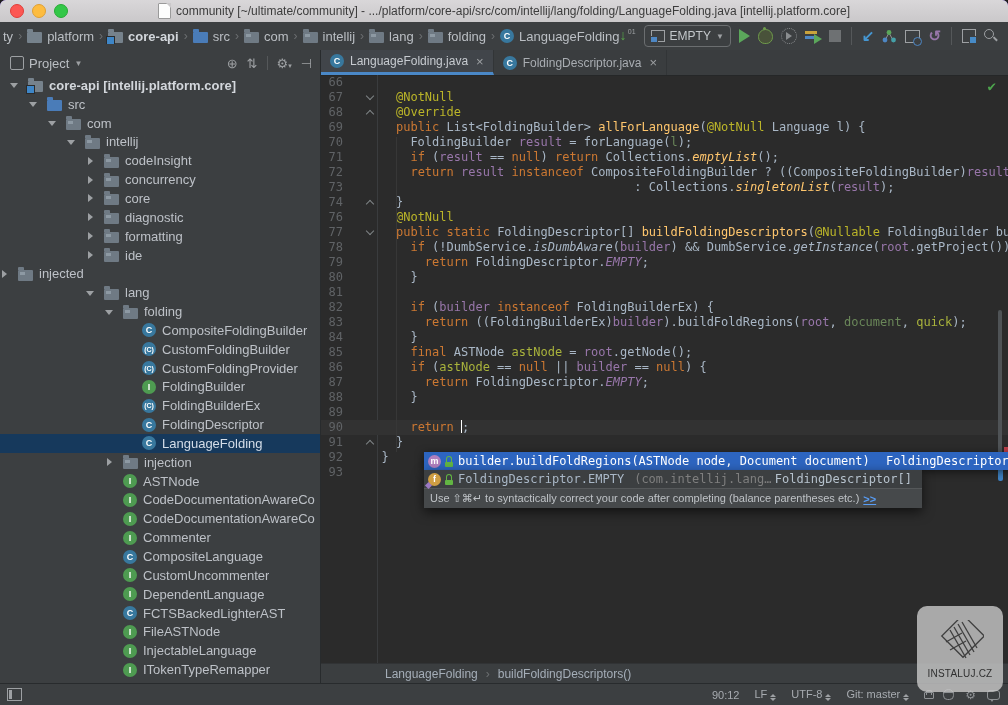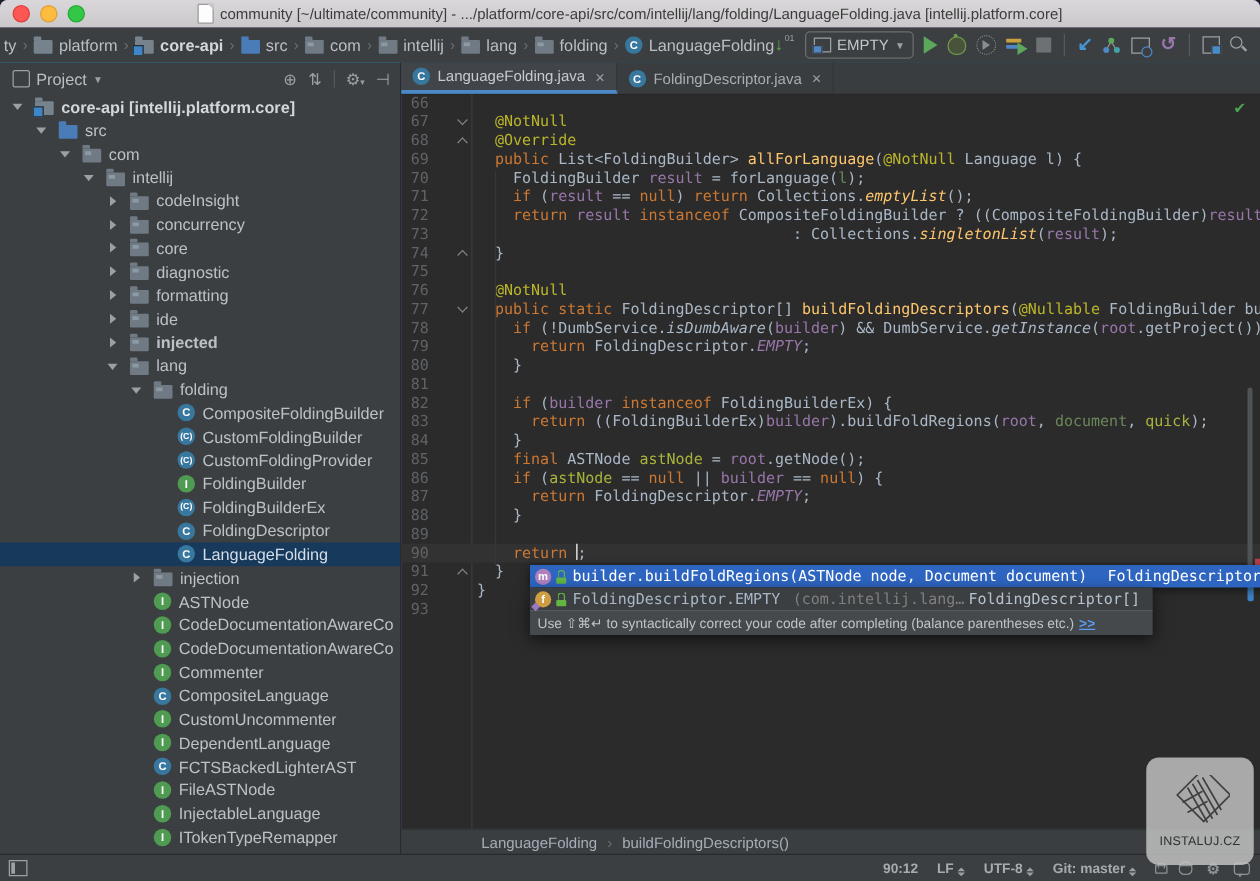--- a/index.html
+++ b/index.html
@@ -120,21 +120,21 @@
   .pop-row2 .pdetail{color:#7f7f7f;margin-left:6px;}
   .pop-row2 .ptype{position:absolute;right:10px;color:#b6c2cd;}
   .pop-hint{height:19px;background:#46494b;border-top:1px solid #55585a;display:flex;align-items:center;
     font-family:"Liberation Sans",sans-serif;font-size:11px;color:#bfc3c7;padding:0 6px;white-space:nowrap;}
   .pop-hint a{color:#589df6;text-decoration:underline;margin-left:4px;font-weight:bold;}
   
   .statusbar{position:absolute;left:0;bottom:0;right:0;height:21px;background:#3c3f41;border-top:1px solid #282b2d;
     display:flex;align-items:center;font-size:11px;color:#a7abb0;}
   .sb-left{margin-left:7px;width:13px;height:11px;border:1px solid #9da0a3;position:relative;}
   .sb-left::after{content:"";position:absolute;left:1px;top:1px;bottom:1px;width:3px;background:#9da0a3;}
-  .sb-right{margin-left:auto;display:flex;align-items:center;gap:15px;padding-right:8px;font-weight:bold;}
+  .sb-right{margin-left:auto;display:flex;align-items:center;gap:15px;padding-right:8px;}
   .ud{display:inline-flex;flex-direction:column;gap:1px;margin-left:3px;vertical-align:1px;}
   .ud i{display:block;width:0;height:0;border-left:3px solid transparent;border-right:3px solid transparent;}
   .ud .up{border-bottom:3px solid #9da0a3;}
   .ud .dn{border-top:3px solid #9da0a3;}
   .sb-icons{display:flex;align-items:center;gap:11px;}
   .s-lock{width:8px;height:9px;position:relative;}
   .s-lock::before{content:"";position:absolute;left:2px;top:0;width:4px;height:4px;border:1px solid #8f9295;border-bottom:none;border-radius:2px 2px 0 0;}
   .s-lock::after{content:"";position:absolute;left:0;bottom:0;width:8px;height:5px;border:1px solid #8f9295;border-radius:1px;}
   .s-hector{width:9px;height:9px;border:1px solid #8f9295;border-radius:50% 50% 40% 40%;position:relative;}
   .s-hector::before{content:"";position:absolute;left:-1px;top:2px;right:-1px;height:1px;background:#8f9295;}
@@ -304,21 +304,21 @@
           <span style="width: 10px; flex: 0 0 auto;"></span>
           <span class="ic ic-folder pkg"></span>
           <span class="lbl">formatting</span>
         </div>
         <div class="trow" style="padding-left: 86px;">
           <span class="arr closed"></span>
           <span style="width: 10px; flex: 0 0 auto;"></span>
           <span class="ic ic-folder pkg"></span>
           <span class="lbl">ide</span>
         </div>
-        <div class="trow" style="padding-left: 86px; font-weight: bold;">
+        <div class="trow" style="">
           <span class="arr closed"></span>
           <span style="width: 10px; flex: 0 0 auto;"></span>
           <span class="ic ic-folder pkg"></span>
           <span class="lbl">injected</span>
         </div>
         <div class="trow" style="padding-left: 86px;">
           <span class="arr open"></span>
           <span style="width: 10px; flex: 0 0 auto;"></span>
           <span class="ic ic-folder pkg"></span>
           <span class="lbl">lang</span>
@@ -464,21 +464,20 @@
 
     <div class="cl"><span class="lnum">66</span><span class="ctext"></span></div>
         <div class="cl"><span class="lnum">67</span><span class="fold v"></span><span class="ctext"><span class="seg-p">  </span><span class="seg-a">@NotNull</span></span></div>
         <div class="cl"><span class="lnum">68</span><span class="fold u"></span><span class="ctext"><span class="seg-p">  </span><span class="seg-a">@Override</span></span></div>
         <div class="cl"><span class="lnum">69</span><span class="ctext"><span class="seg-p">  </span><span class="seg-k">public</span><span class="seg-p"> List&lt;FoldingBuilder&gt; </span><span class="seg-m">allForLanguage</span><span class="seg-p">(</span><span class="seg-a">@NotNull</span><span class="seg-p"> Language l) {</span></span></div>
         <div class="cl"><span class="lnum">70</span><span class="ctext"><span class="seg-p">    FoldingBuilder </span><span class="seg-v">result</span><span class="seg-p"> = forLanguage(</span><span class="seg-g">l</span><span class="seg-p">);</span></span></div>
         <div class="cl"><span class="lnum">71</span><span class="ctext"><span class="seg-p">    </span><span class="seg-k">if</span><span class="seg-p"> (</span><span class="seg-v">result</span><span class="seg-p"> == </span><span class="seg-k">null</span><span class="seg-p">) </span><span class="seg-k">return</span><span class="seg-p"> Collections.</span><span class="seg-smy">emptyList</span><span class="seg-p">();</span></span></div>
         <div class="cl"><span class="lnum">72</span><span class="ctext"><span class="seg-p">    </span><span class="seg-k">return</span><span class="seg-p"> </span><span class="seg-v">result</span><span class="seg-p"> </span><span class="seg-k">instanceof</span><span class="seg-p"> CompositeFoldingBuilder ? ((CompositeFoldingBuilder)</span><span class="seg-v">result</span></span></div>
         <div class="cl"><span class="lnum">73</span><span class="ctext"><span class="seg-p">                                   : Collections.</span><span class="seg-smy">singletonList</span><span class="seg-p">(</span><span class="seg-v">result</span><span class="seg-p">);</span></span></div>
         <div class="cl"><span class="lnum">74</span><span class="fold u"></span><span class="ctext"><span class="seg-p">  }</span></span></div>
-        <div class="cl"><span class="lnum">75</span><span class="ctext"></span></div>
         <div class="cl"><span class="lnum">76</span><span class="ctext"><span class="seg-p">  </span><span class="seg-a">@NotNull</span></span></div>
         <div class="cl"><span class="lnum">77</span><span class="fold v"></span><span class="ctext"><span class="seg-p">  </span><span class="seg-k">public</span><span class="seg-p"> </span><span class="seg-k">static</span><span class="seg-p"> FoldingDescriptor[] </span><span class="seg-m">buildFoldingDescriptors</span><span class="seg-p">(</span><span class="seg-a">@Nullable</span><span class="seg-p"> FoldingBuilder buil</span></span></div>
         <div class="cl"><span class="lnum">78</span><span class="ctext"><span class="seg-p">    </span><span class="seg-k">if</span><span class="seg-p"> (!DumbService.</span><span class="seg-smw">isDumbAware</span><span class="seg-p">(</span><span class="seg-v">builder</span><span class="seg-p">) &amp;&amp; DumbService.</span><span class="seg-smw">getInstance</span><span class="seg-p">(</span><span class="seg-v">root</span><span class="seg-p">.getProject()).is</span></span></div>
         <div class="cl"><span class="lnum">79</span><span class="ctext"><span class="seg-p">      </span><span class="seg-k">return</span><span class="seg-p"> FoldingDescriptor.</span><span class="seg-sf">EMPTY</span><span class="seg-p">;</span></span></div>
         <div class="cl"><span class="lnum">80</span><span class="ctext"><span class="seg-p">    }</span></span></div>
         <div class="cl"><span class="lnum">81</span><span class="ctext"></span></div>
         <div class="cl"><span class="lnum">82</span><span class="ctext"><span class="seg-p">    </span><span class="seg-k">if</span><span class="seg-p"> (</span><span class="seg-v">builder</span><span class="seg-p"> </span><span class="seg-k">instanceof</span><span class="seg-p"> FoldingBuilderEx) {</span></span></div>
         <div class="cl"><span class="lnum">83</span><span class="ctext"><span class="seg-p">      </span><span class="seg-k">return</span><span class="seg-p"> ((FoldingBuilderEx)</span><span class="seg-v">builder</span><span class="seg-p">).buildFoldRegions(</span><span class="seg-v">root</span><span class="seg-p">, </span><span class="seg-g">document</span><span class="seg-p">, </span><span class="seg-o">quick</span><span class="seg-p">);</span></span></div>
         <div class="cl"><span class="lnum">84</span><span class="ctext"><span class="seg-p">    }</span></span></div>
         <div class="cl"><span class="lnum">85</span><span class="ctext"><span class="seg-p">    </span><span class="seg-k">final</span><span class="seg-p"> ASTNode </span><span class="seg-o">astNode</span><span class="seg-p"> = </span><span class="seg-v">root</span><span class="seg-p">.getNode();</span></span></div>

